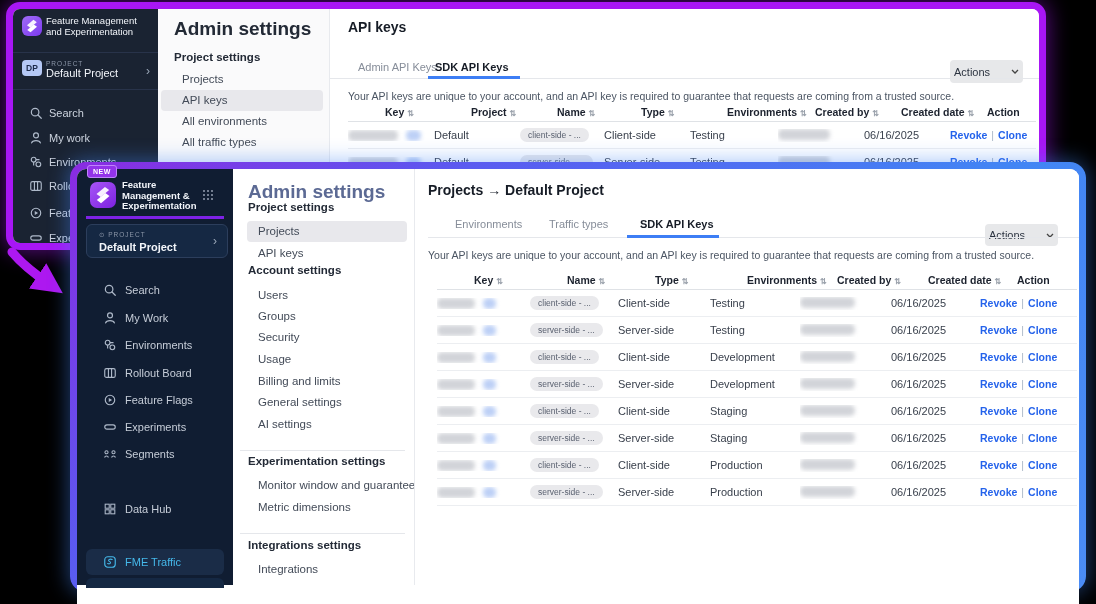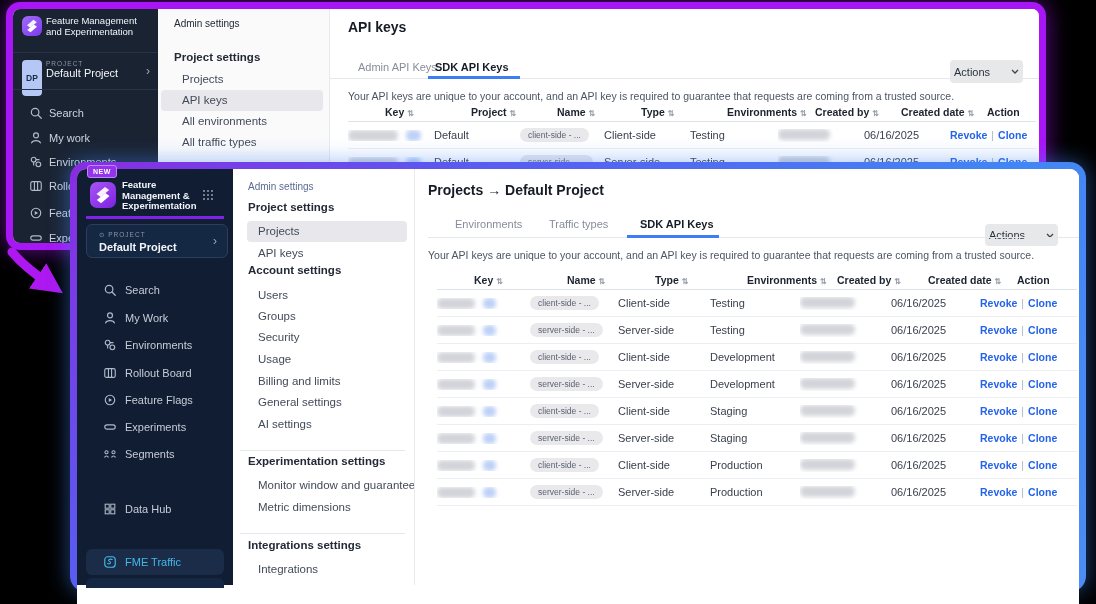--- a/index.html
+++ b/index.html
@@ -42,31 +42,31 @@
       border:7px solid #a816f5;border-radius:14px;background:#fff;z-index:1;
       box-shadow:0 0 22px 2px rgba(168,22,245,.5);overflow:hidden;}
   .bw-side{position:absolute;left:0;top:0;width:145px;height:234px;background:#1a2332;}
   .bw-admin{position:absolute;left:145px;top:0;width:172px;height:234px;background:#fafafb;}
   .bw-main{position:absolute;left:317px;top:0;width:709px;height:234px;background:#fff;}
 
   .bw-logo{position:absolute;left:9px;top:7px;width:20px;height:20px;border-radius:6px;
       background:linear-gradient(140deg,#a06bf8,#7c3aed);}
   .bw-brand{position:absolute;left:33px;top:6px;font-size:9.5px;line-height:11px;color:#f2f5fa;}
   .bw-div{position:absolute;left:0;width:145px;height:1px;background:#28334a;}
-  .dp-badge{position:absolute;left:9px;top:51px;width:20px;height:36px;border-radius:4px;
+  .dp-badge{position:absolute;left:9px;top:51px;width:20px;height:16px;border-radius:4px;
       background:#b5c8f5;color:#1c2a4a;font-size:8.5px;font-weight:bold;display:flex;
       align-items:center;justify-content:center;}
   .kicker{font-size:6.5px;letter-spacing:1px;color:#8b96a8;}
   .projname{font-size:11px;color:#f2f5fa;}
   .chev{position:absolute;color:#9aa7b8;font-size:12px;}
   .side-item{position:absolute;left:0;width:100%;height:24px;display:flex;align-items:center;cursor:pointer;}
   .side-item .ic{position:absolute;left:16px;width:14px;height:14px;color:#aeb9c9;}
   .side-item .lb{position:absolute;left:36px;font-size:11px;color:#ccd3de;white-space:nowrap;}
 
-  .panel-h{position:absolute;font-size:10px;font-weight:normal;color:#232a36;white-space:nowrap;}
+  .panel-h{position:absolute;font-size:19px;font-weight:bold;color:#232a36;white-space:nowrap;}
   .panel-sec{position:absolute;font-size:11.5px;font-weight:bold;color:#232a36;white-space:nowrap;}
   .panel-it{position:absolute;font-size:11.5px;color:#434b58;white-space:nowrap;cursor:pointer;}
   .sel-box{position:absolute;background:#e8e8ec;border-radius:4px;}
 
   
   .arrow{position:absolute;left:0;top:238px;z-index:2;}
 
   
   .win-front{position:absolute;left:70px;top:162px;width:1016px;height:430px;z-index:3;
       padding:7px;border-radius:16px;

